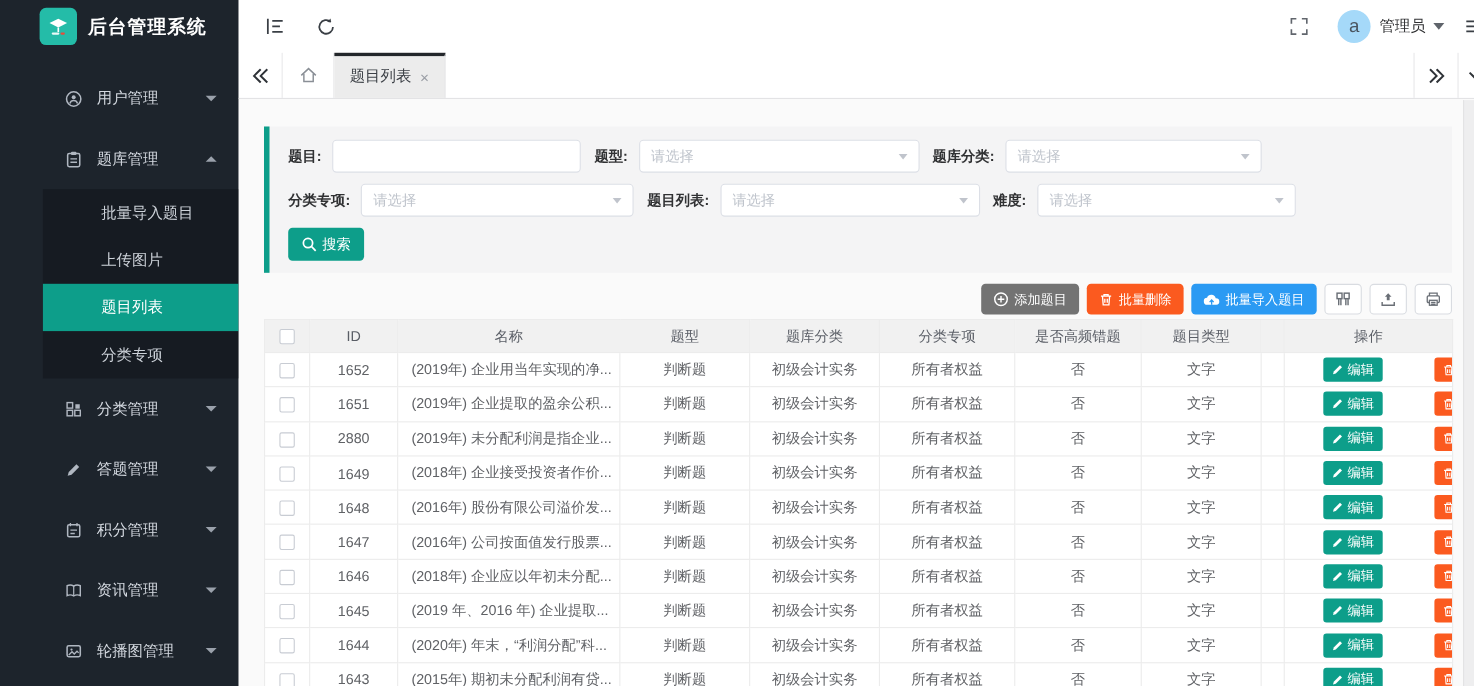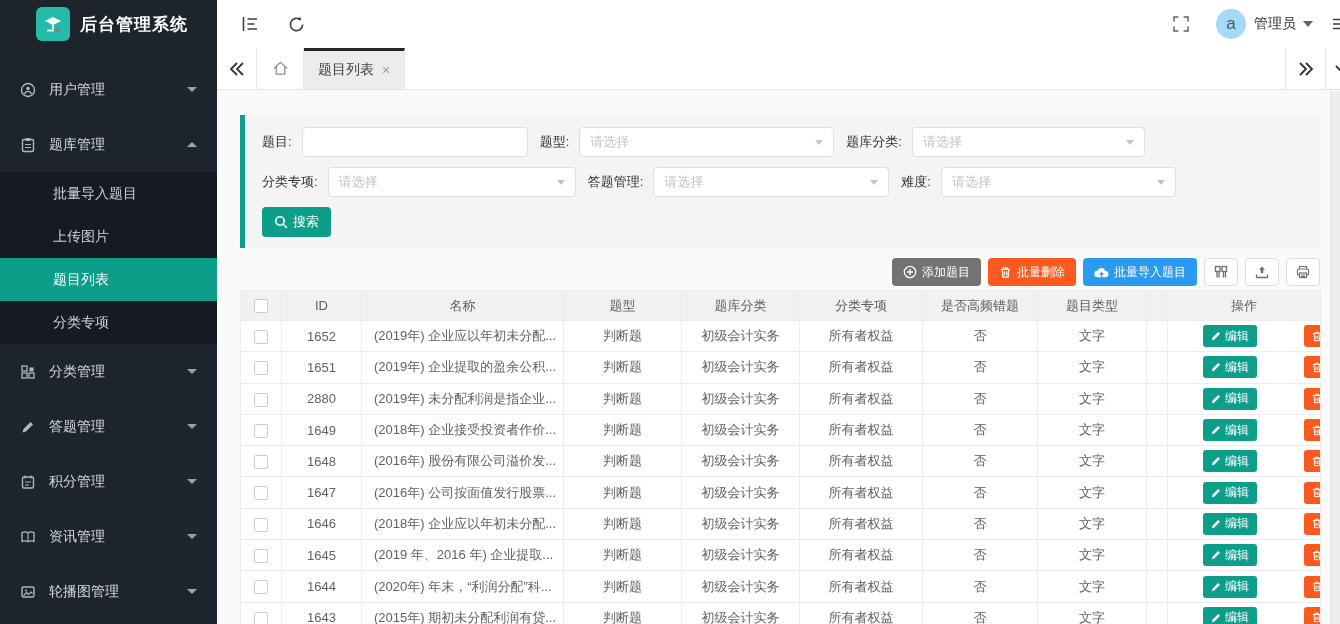--- a/index.html
+++ b/index.html
@@ -5,21 +5,21 @@
   * { box-sizing: border-box; margin: 0; padding: 0; }
   html,body { width:1340px; height:624px; overflow:hidden; }
   body { font-family:"Liberation Sans","DejaVu Sans",sans-serif; background:#fff; position:relative; }
   .app { display:flex; width:100%; height:100%; }
 
   
   .sidebar { width:217px; background:#1d242c; flex-shrink:0; overflow:hidden; }
   .brand { height:48px; display:flex; align-items:center; padding-left:36px; gap:10px; }
   .logo { width:34px; height:34px; border-radius:6px; background:#24bca8; display:flex; flex-direction:column; align-items:center; justify-content:center; gap:1px; }
   .brand-title { color:#fff; font-size:17px; font-weight:bold; letter-spacing:1px; white-space:nowrap; }
-  .menu { padding-top:14px; }
+  .menu { padding-top:14px;padding-left:39px; }
   .menu-item { height:55px; display:flex; align-items:center; padding:0 20px; cursor:pointer; font-size:14px; color:#d4d9e0; }
   .mi-icon { width:16px; height:16px; margin-right:13px; color:#b0b7c1; display:inline-flex; }
   .mi-label { flex:1; white-space:nowrap; }
   .caret { width:0; height:0; border-left:5px solid transparent; border-right:5px solid transparent; }
   .caret.down { border-top:5px solid #9aa1ab; }
   .caret.up { border-bottom:5px solid #9aa1ab; }
   .submenu { background:#161b22; }
   .submenu-item { height:43px; display:flex; align-items:center; padding-left:53px; font-size:14px; color:#ccd1d8; cursor:pointer; white-space:nowrap; }
   .submenu-item.active { background:#0d9e8a; color:#fff; }
 
@@ -46,21 +46,21 @@
   .tab-spacer { flex:1; }
   .tab-more { width:30px; margin-right:-15px; border-left:1px solid #e8e8ea; display:flex; align-items:center; justify-content:center; color:#2f3338; cursor:pointer; }
 
   .content { flex:1; background:#fafafa; padding:25px 20px 0 23px; overflow:hidden; }
 
   
   .filter-panel { background:#f4f4f5; border-left:5px solid #0d9e8a; padding:12px 18px 11px 17px; width:1080px; }
   .f-row { display:flex; align-items:center; margin-bottom:10px; }
   .f-row.last { margin-bottom:0; }
   .f-group { display:flex; align-items:center; margin-right:12px; }
-  .f-label { font-size:13px; font-weight:normal; color:#303133; margin-right:10px; white-space:nowrap; }
+  .f-label { font-size:13px; font-weight:bold; color:#303133; margin-right:10px; white-space:nowrap; }
   .f-input { height:30px; width:226px; background:#fff; border:1px solid #dcdfe6; border-radius:4px; font-size:13px; padding:0 10px; color:#606266; outline:none; }
   .f-select { height:30px; background:#fff; border:1px solid #dcdfe6; border-radius:4px; display:flex; align-items:center; padding:0 10px; cursor:pointer; }
   .f-select .ph { color:#bfc4cc; font-size:13px; flex:1; white-space:nowrap; overflow:hidden; }
   .sel-caret { width:0; height:0; border-left:4px solid transparent; border-right:4px solid transparent; border-top:5px solid #c0c4cc; margin-left:6px; }
   .sel-qtype { width:255px; } .sel-bank { width:233px; } .sel-special { width:248px; } .sel-ctype { width:236px; } .sel-diff { width:235px; }
   .search-btn { height:30px; background:#0d9e8a; color:#fff; border:none; border-radius:4px; font-size:13px; display:inline-flex; align-items:center; gap:5px; padding:0 12px; cursor:pointer; }
 
   
   .toolbar { width:1080px; display:flex; justify-content:flex-end; align-items:center; margin-top:10px; gap:7px; }
   .btn { height:28px; border:none; border-radius:4px; color:#fff; font-size:12px; display:inline-flex; align-items:center; gap:5px; padding:0 11px; cursor:pointer; white-space:nowrap; }
@@ -285,21 +285,21 @@
         </div>
         <div class="f-row">
           <div class="f-group">
             <span class="f-label">分类专项:</span>
             <div class="f-select sel-special">
               <span class="ph">请选择</span>
               <span class="sel-caret"></span>
             </div>
           </div>
           <div class="f-group">
-            <span class="f-label">答题管理:</span>
+            <span class="f-label">题目列表:</span>
             <div class="f-select sel-ctype">
               <span class="ph">请选择</span>
               <span class="sel-caret"></span>
             </div>
           </div>
           <div class="f-group">
             <span class="f-label">难度:</span>
             <div class="f-select sel-diff">
               <span class="ph">请选择</span>
               <span class="sel-caret"></span>
@@ -386,21 +386,21 @@
             <th>题目类型</th>
             <th></th>
             <th>操作</th>
           </tr>
         </thead>
         <tbody>
 
             <tr>
               <td><span class="checkbox"></span></td>
               <td>1652</td>
-              <td class="c-name">(2019年) 企业应以年初未分配...</td>
+              <td class="c-name">(2019年) 企业用当年实现的净...</td>
               <td>判断题</td>
               <td>初级会计实务</td>
               <td>所有者权益</td>
               <td>否</td>
               <td>文字</td>
               <td></td>
               <td>
                 <button class="mini-btn mini-edit">
                   <svg width="10" height="10" viewBox="0 0 12 12">
                     <path d="M1 11l.8-3L8.6 1.2l2.2 2.2L4 10.2z" fill="#fff"></path>

